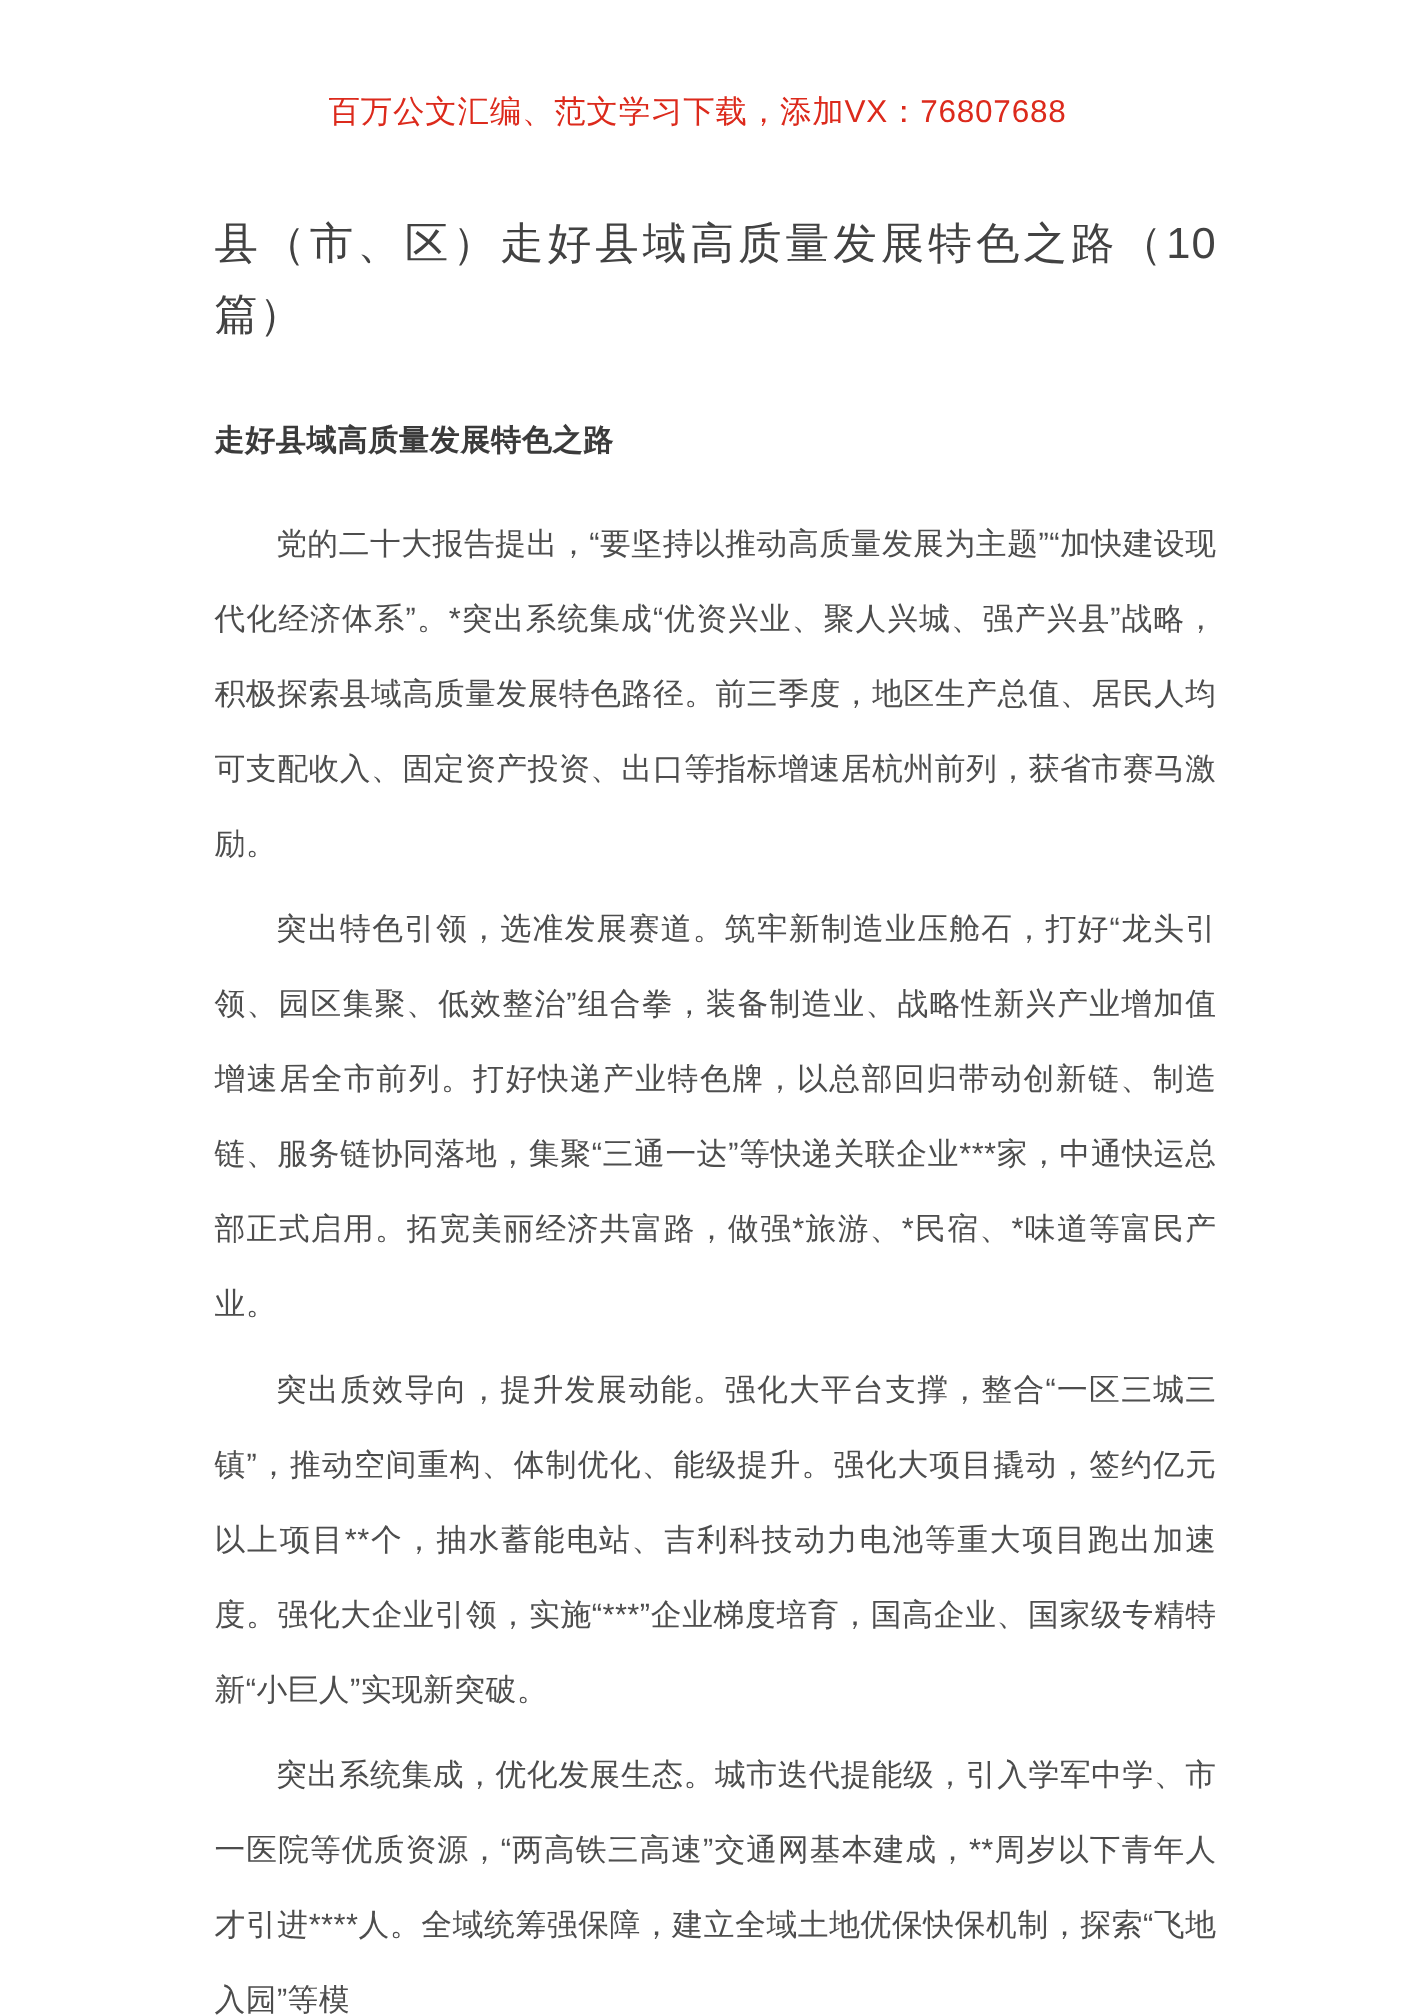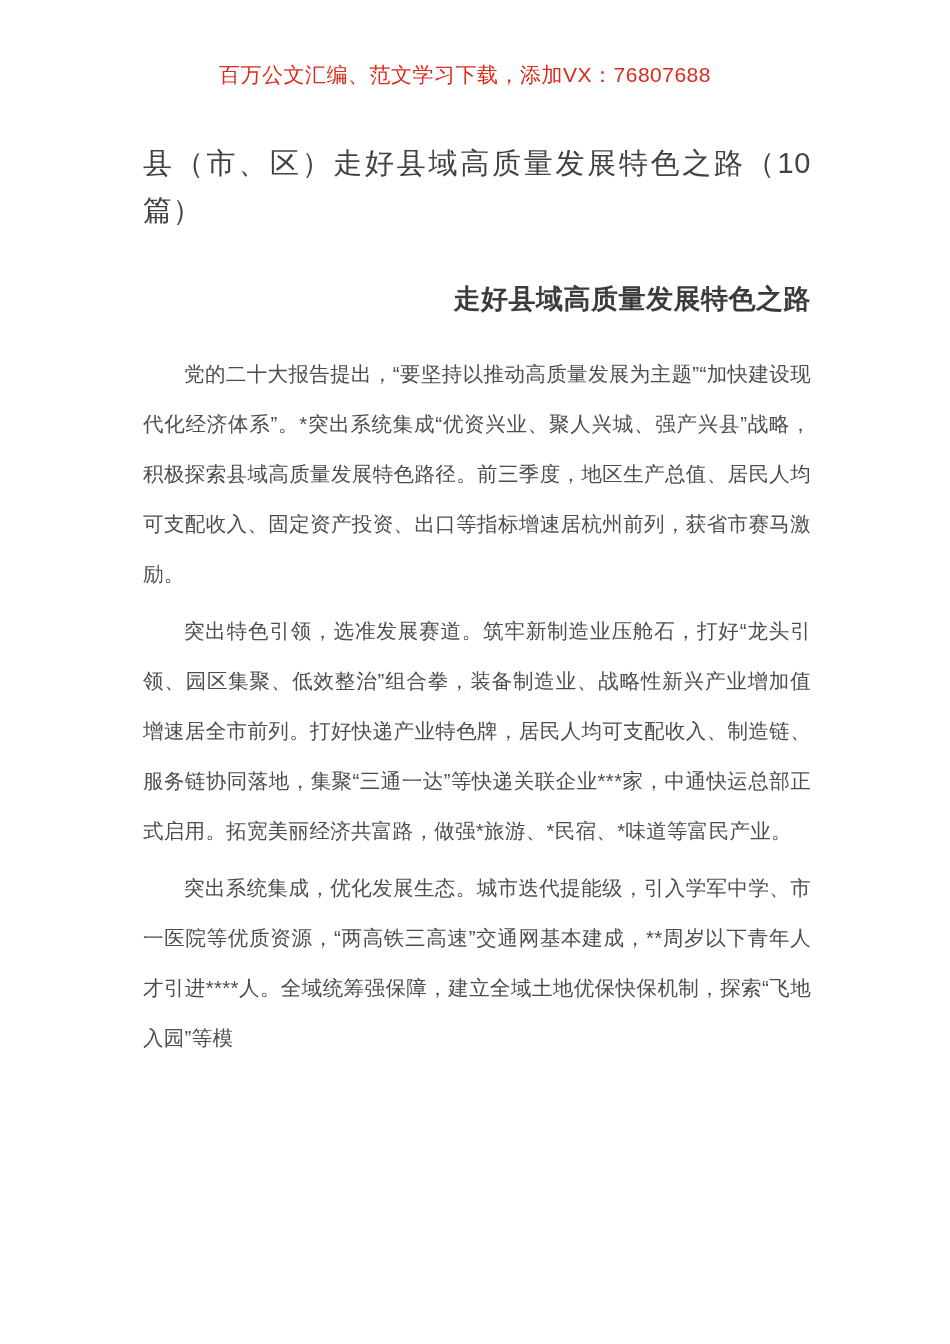--- a/index.html
+++ b/index.html
@@ -51,23 +51,23 @@
     font-weight: 400;
     line-height: 1.62;
     letter-spacing: 0.6px;
     margin: 0 0 44px 0;
     text-align: justify;
     text-justify: inter-ideograph;
   }
 
   .doc-subtitle {
     color: #3b3b3b;
-    font-size: 27px;
+    font-size: 20px;
     font-weight: 700;
-    text-align: right;
+    text-align: left;
     letter-spacing: 0.5px;
     margin: 0 0 28px 0;
     line-height: 1.6;
   }
 
   .doc-para {
     color: #4d4d4d;
     font-size: 20.5px;
     font-weight: 400;
     line-height: 2.44;
@@ -86,19 +86,20 @@
   <div class="promo-header">百万公文汇编、范文学习下载，添加VX：76807688</div>
 
   <div class="content">
 
     <h1 class="doc-title">县（市、区）走好县域高质量发展特色之路（10篇）</h1>
 
     <h2 class="doc-subtitle">走好县域高质量发展特色之路</h2>
 
     <p class="doc-para">党的二十大报告提出，“要坚持以推动高质量发展为主题”“加快建设现代化经济体系”。*突出系统集成“优资兴业、聚人兴城、强产兴县”战略，积极探索县域高质量发展特色路径。前三季度，地区生产总值、居民人均可支配收入、固定资产投资、出口等指标增速居杭州前列，获省市赛马激励。</p>
 
-    <p class="doc-para">突出特色引领，选准发展赛道。筑牢新制造业压舱石，打好“龙头引领、园区集聚、低效整治”组合拳，装备制造业、战略性新兴产业增加值增速居全市前列。打好快递产业特色牌，居民人均可支配收入、制造链、服务链协同落地，集聚“三通一达”等快递关联企业***家，中通快运总部正式启用。拓宽美丽经济共富路，做强*旅游、*民宿、*味道等富民产业。</p>
+    <p class="doc-para">突出特色引领，选准发展赛道。筑牢新制造业压舱石，打好“龙头引领、园区集聚、低效整治”组合拳，装备制造业、战略性新兴产业增加值增速居全市前列。打好快递产业特色牌，以总部回归带动创新链、制造链、服务链协同落地，集聚“三通一达”等快递关联企业***家，中通快运总部正式启用。拓宽美丽经济共富路，做强*旅游、*民宿、*味道等富民产业。</p>
 
+    <p class="doc-para">突出质效导向，提升发展动能。强化大平台支撑，整合“一区三城三镇”，推动空间重构、体制优化、能级提升。强化大项目撬动，签约亿元以上项目**个，抽水蓄能电站、吉利科技动力电池等重大项目跑出加速度。强化大企业引领，实施“***”企业梯度培育，国高企业、国家级专精特新“小巨人”实现新突破。</p>
 
     <p class="doc-para">突出系统集成，优化发展生态。城市迭代提能级，引入学军中学、市一医院等优质资源，“两高铁三高速”交通网基本建成，**周岁以下青年人才引进****人。全域统筹强保障，建立全域土地优保快保机制，探索“飞地入园”等模</p>
 
   </div>
 </div>
 
 </body></html>

